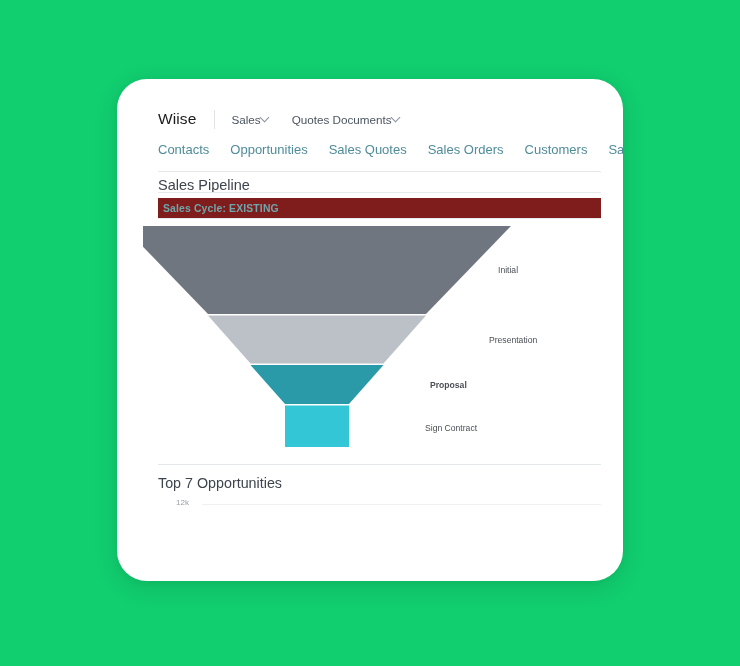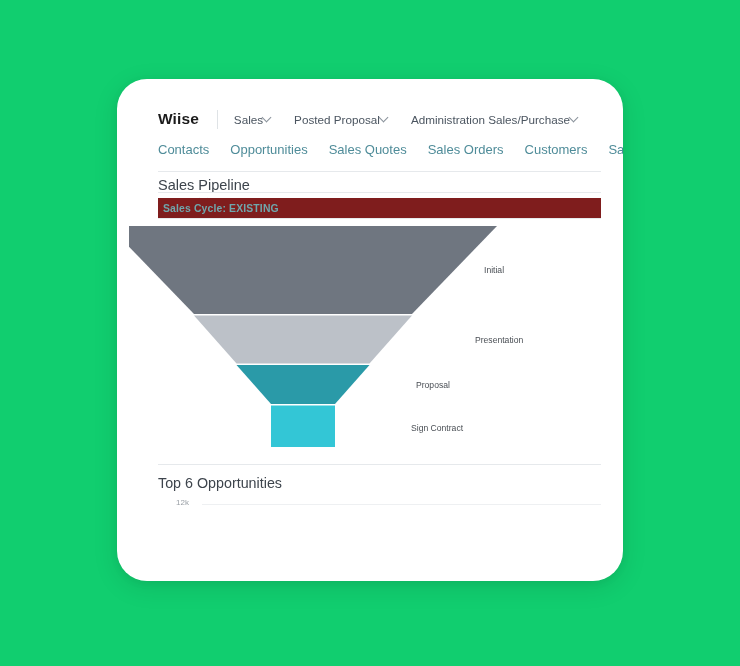--- a/index.html
+++ b/index.html
@@ -33,21 +33,21 @@
     left: 41px;
     top: 27px;
     right: 0;
     height: 26px;
     display: flex;
     align-items: center;
     white-space: nowrap;
   }
   #brand-logo {
     font-size: 15.5px;
-    font-weight: 700;
+    font-weight: 400;
     color: #1b1b1b;
     letter-spacing: .1px;
     font-family: "Liberation Sans", sans-serif;
   }
   .bar-sep {
     width: 1px;
     height: 19px;
     background: #dfe3e6;
     margin: 0 16px 0 18px;
   }
@@ -137,21 +137,21 @@
     font-size: 10.4px;
     font-weight: 700;
     color: #6fa6ac;
     padding-left: 5px;
     letter-spacing: .15px;
   }
 
   
   #funnel-chart {
     position: absolute;
-    left: 12px;
+    left: 26px;
     top: 143px;
     width: 470px;
     height: 225px;
   }
   #funnel-svg { display: block; }
   .funnel-label {
     position: absolute;
     font-size: 8.6px;
     color: #4a4f55;
     white-space: nowrap;
@@ -197,28 +197,24 @@
   <div id="top-bar">
     <span id="brand-logo">Wiise</span>
     <span class="bar-sep"></span>
 
     <span class="menu-item">
       <span>Sales</span>
       <span class="caret"></span>
     </span>
 
     <span class="menu-item">
-      <span>Posted Proposal</span>
+      <span>Quotes Documents</span>
       <span class="caret"></span>
     </span>
 
-    <span class="menu-item">
-      <span>Administration Sales/Purchase</span>
-      <span class="caret"></span>
-    </span>
   </div>
 
   <div id="sub-nav">
     <span class="nav-link">Contacts</span>
     <span class="nav-link">Opportunities</span>
     <span class="nav-link">Sales Quotes</span>
     <span class="nav-link">Sales Orders</span>
     <span class="nav-link">Customers</span>
     <span class="nav-link">Sales</span>
 
@@ -241,27 +237,27 @@
 
   <div id="funnel-chart">
     <svg id="funnel-svg" width="470" height="225" viewBox="0 0 470 225">
         <polygon points="-20,4 368,4 283,92 65,92" fill="#6f7680"></polygon>
         <polygon points="65,93.5 283,93.5 240.5,141.5 107.5,141.5" fill="#bcc1c8"></polygon>
         <polygon points="107.5,143 240.5,143 206,182 142,182" fill="#2a9aa8"></polygon>
         <polygon points="142,183.5 206,183.5 206,227.5 142,227.5" fill="#33c6d6"></polygon>
       </svg>
     <span class="funnel-label" id="label-initial" style="left: 355px; top: 43px;">Initial</span>
     <span class="funnel-label" id="label-presentation" style="left: 325px; top: 112.5px; padding-left: 21px;">Presentation</span>
-    <span class="funnel-label" id="label-proposal" style="left: 287px; top: 157.5px;">Proposal</span>
+    <span class="funnel-label" id="label-proposal" style="left: 287px; top: 157.5px; font-weight: bold;">Proposal</span>
     <span class="funnel-label" id="label-sign-contract" style="left: 282px; top: 200.5px;">Sign Contract</span>
   </div>
 
   <div class="divider" id="divider-bottom"></div>
 
   <div id="top-opportunities">
-    <div id="opportunities-title">Top 6 Opportunities</div>
+    <div id="opportunities-title">Top 7 Opportunities</div>
     <div id="opportunities-axis">
       <span id="axis-tick-label">12k</span>
       <span id="axis-gridline"></span>
     </div>
   </div>
 
 </div>
 
 </body></html>

